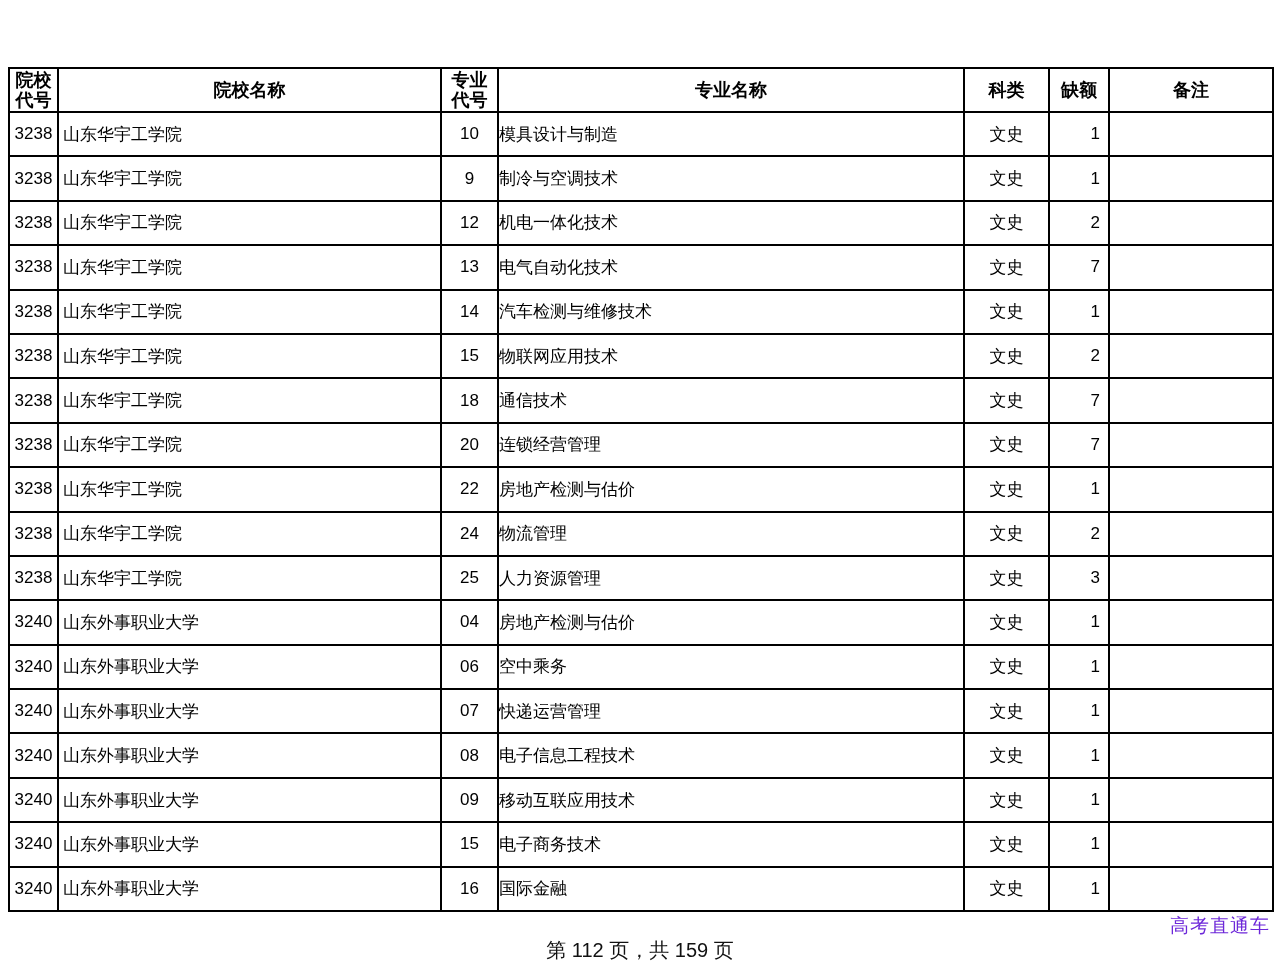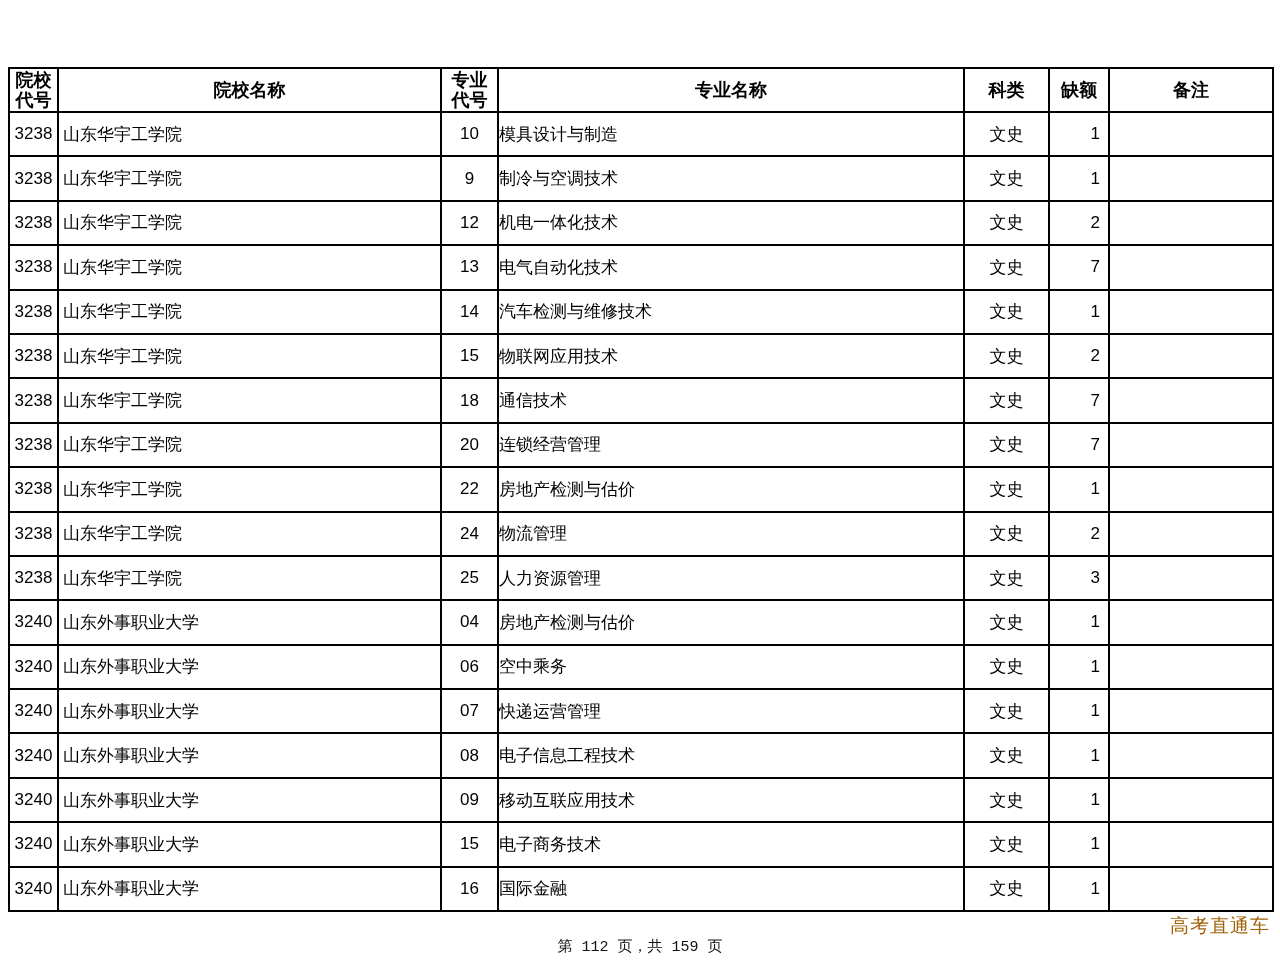--- a/index.html
+++ b/index.html
@@ -58,32 +58,31 @@
   .plan-table td:nth-child(3) { text-align: center; }
   .plan-table td:nth-child(4) { text-align: left; }
   .plan-table td:nth-child(5) { text-align: center; margin-top: 48px; }
   .plan-table td:nth-child(6) { text-align: right; padding-right: 8px; }
   .plan-table td:nth-child(7) { text-align: left; }
   .watermark {
     position: absolute;
     top: 913px;
     right: 10px;
     font-size: 19px;
-    color: #a16207;
+    color: #6d28d9;
     letter-spacing: 1px;
   }
   .page-info {
     position: absolute;
     top: 937px;
     left: 0;
     width: 100%;
     text-align: center;
-    font-size: 15px;
+    font-size: 20px;
     color: #111;
-    font-family: Liberation Mono, monospace;
   }
 </style>
 </head>
 <body>
 
 <div class="page">
 
 
   <table class="plan-table">
     <colgroup>

